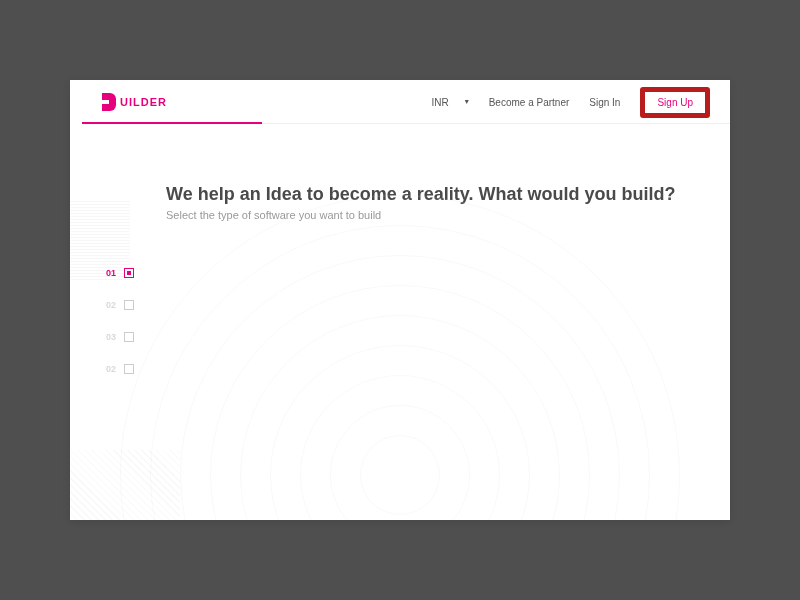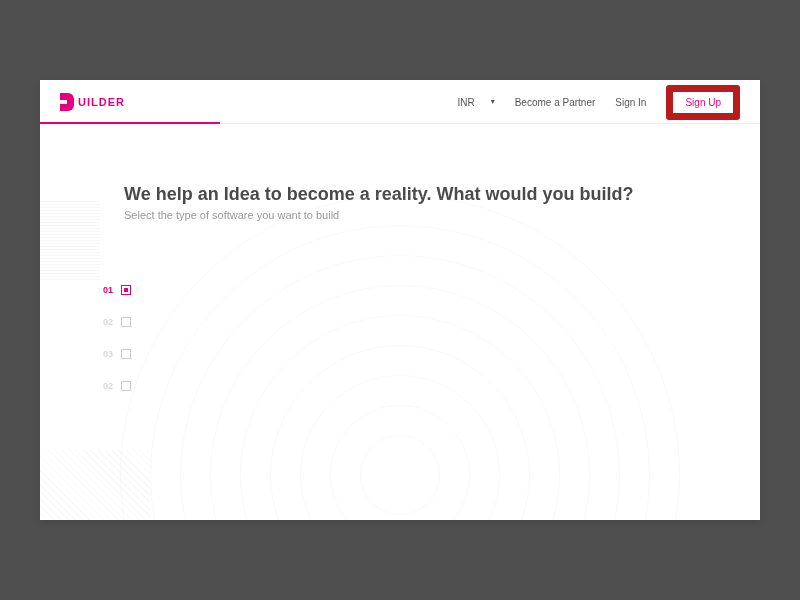--- a/index.html
+++ b/index.html
@@ -5,26 +5,27 @@
   * { box-sizing: border-box; margin: 0; padding: 0; }
   html, body { width: 800px; height: 600px; overflow: hidden; }
   body {
     background: #4f4f4f;
     font-family: -apple-system, BlinkMacSystemFont, "Segoe UI", Helvetica, Arial, sans-serif;
     display: flex;
     align-items: center;
     justify-content: center;
   }
   .window {
-    width: 720px;
+    width: 660px;
     height: 440px;
     background: #ffffff;
     position: relative;
     overflow: hidden;
     box-shadow: 0 2px 8px rgba(0,0,0,0.1);
+    padding-left: 12px;
   }
   
   .header {
     height: 44px;
     display: flex;
     align-items: center;
     justify-content: space-between;
     padding: 0 20px;
     position: relative;
   }
@@ -56,21 +57,21 @@
   .nav {
     display: flex;
     align-items: center;
     gap: 20px;
     font-size: 10px;
     color: #555555;
   }
   .nav-item { cursor: pointer; display: flex; align-items: center; gap: 16px; }
   .chevron { font-size: 8px; line-height: 1; }
   .signup-btn {
-    border: 7px solid #b91c1c;
+    border: 5px solid #b91c1c;
     color: #e6007e;
     padding: 5px 12px;
     border-radius: 3px;
     font-size: 10px;
     cursor: pointer;
   }
   .header-underline {
     position: absolute;
     left: 0; bottom: 0;
     width: 100%;
@@ -96,25 +97,24 @@
   }
   .subhead {
     margin-top: 4px;
     font-size: 11px;
     color: #999999;
   }
   
   .steps {
     position: absolute;
     left: 32px;
-    top: 205px;
+    top: 188px;
     display: flex;
     flex-direction: column;
     gap: 22px;
-    margin-left: 27px;
   }
   .step {
     display: flex;
     align-items: center;
     gap: 8px;
     font-size: 9px;
     font-weight: 600;
   }
   .step-num { width: 14px; text-align: right; }
   .step-box {

